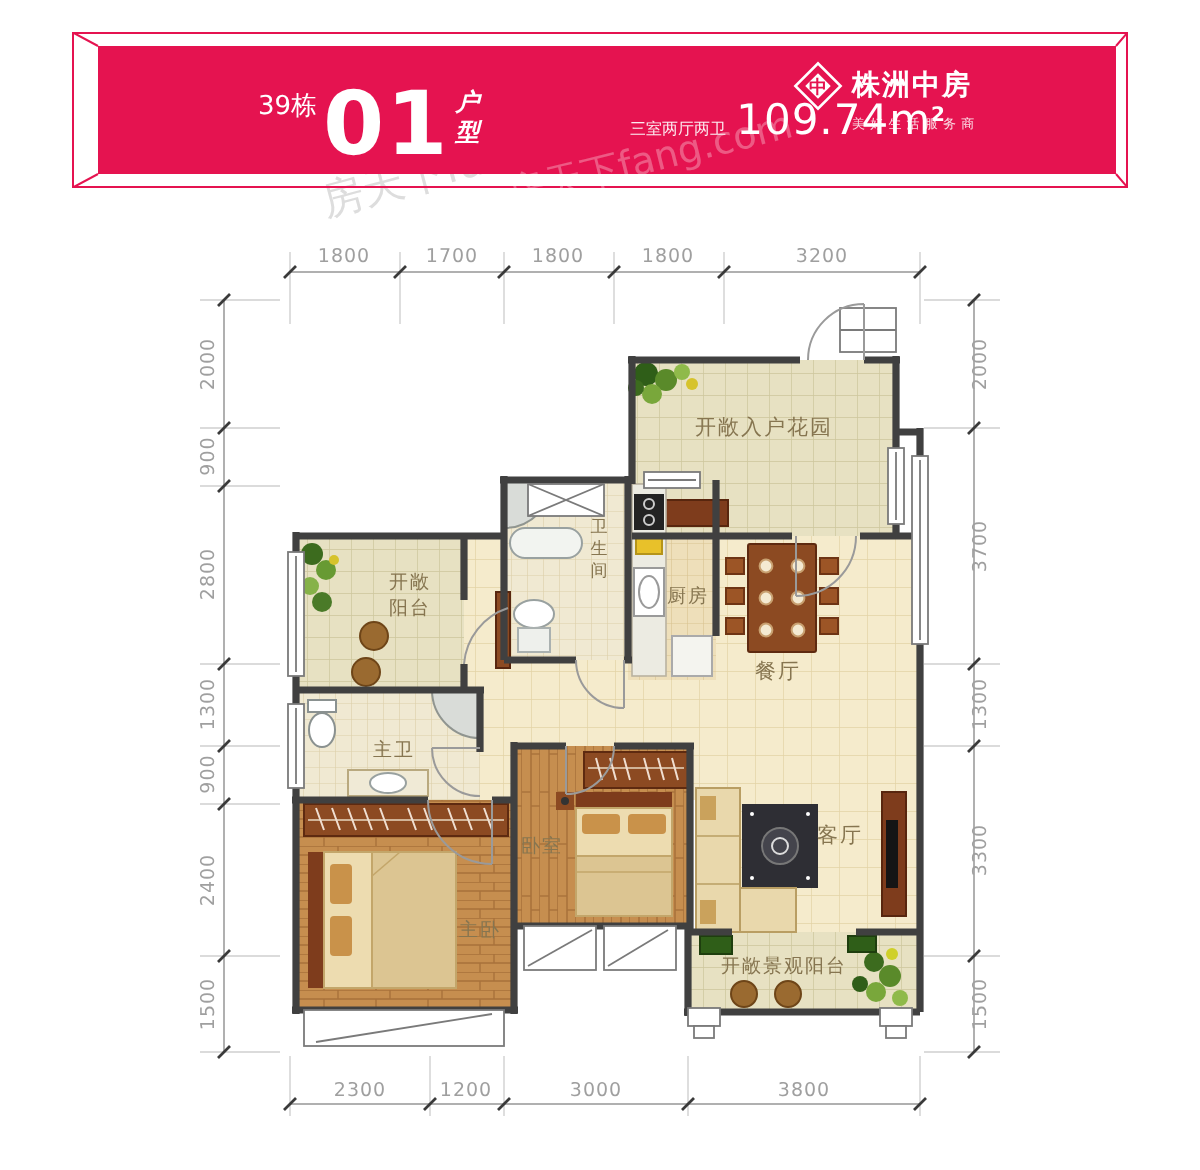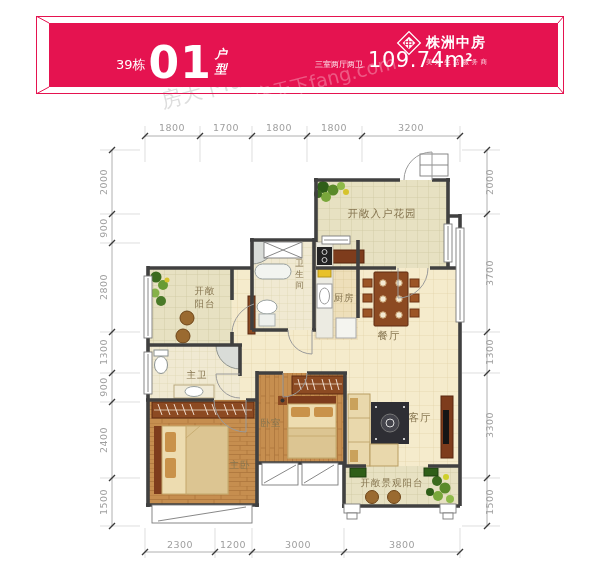--- a/index.html
+++ b/index.html
@@ -3,21 +3,21 @@
 <meta charset="utf-8">
 <style>
   html,body{margin:0;padding:0;background:#fff;}
   .stage{position:relative;width:600px;height:585px;background:#fff;overflow:hidden;
          font-family:"DejaVu Sans",sans-serif;}
   .plan{position:absolute;left:0;top:0;width:600px;height:585px;}
   
   .banner{position:absolute;left:36px;top:16px;width:528px;height:78px;overflow:hidden;}
   .banner-frame{position:absolute;left:0;top:0;}
   .banner-inner{position:absolute;left:13px;top:7px;right:6px;bottom:7px;background:#e51350;color:#fff;}
-  .unit-group{position:absolute;left:67px;bottom:6px;display:flex;align-items:flex-end;}
+  .unit-group{position:absolute;left:80px;bottom:6px;display:flex;}
   .b-building{font-size:13px;margin-right:3px;margin-bottom:7px;}
   .b-number{font-size:44px;font-weight:bold;line-height:.85;letter-spacing:1px;}
   .b-suffix{display:flex;flex-direction:column;font-size:12px;font-weight:bold;line-height:1.25;margin-left:3px;margin-bottom:4px;}
   .area-group{position:absolute;left:266px;bottom:15px;white-space:nowrap;}
   .b-area-prefix{font-size:8px;opacity:.92;}
   .b-area-value{font-size:21px;font-weight:normal;letter-spacing:.5px;}
   .b-area-sup{font-size:10px;font-weight:bold;vertical-align:super;}
   .brand-group{position:absolute;right:12px;top:7px;width:150px;}
   .brand-row{display:flex;align-items:center;}
   .brand-name{font-family:"DejaVu Serif",serif;font-size:14px;font-weight:bold;letter-spacing:1px;margin-left:4px;}

